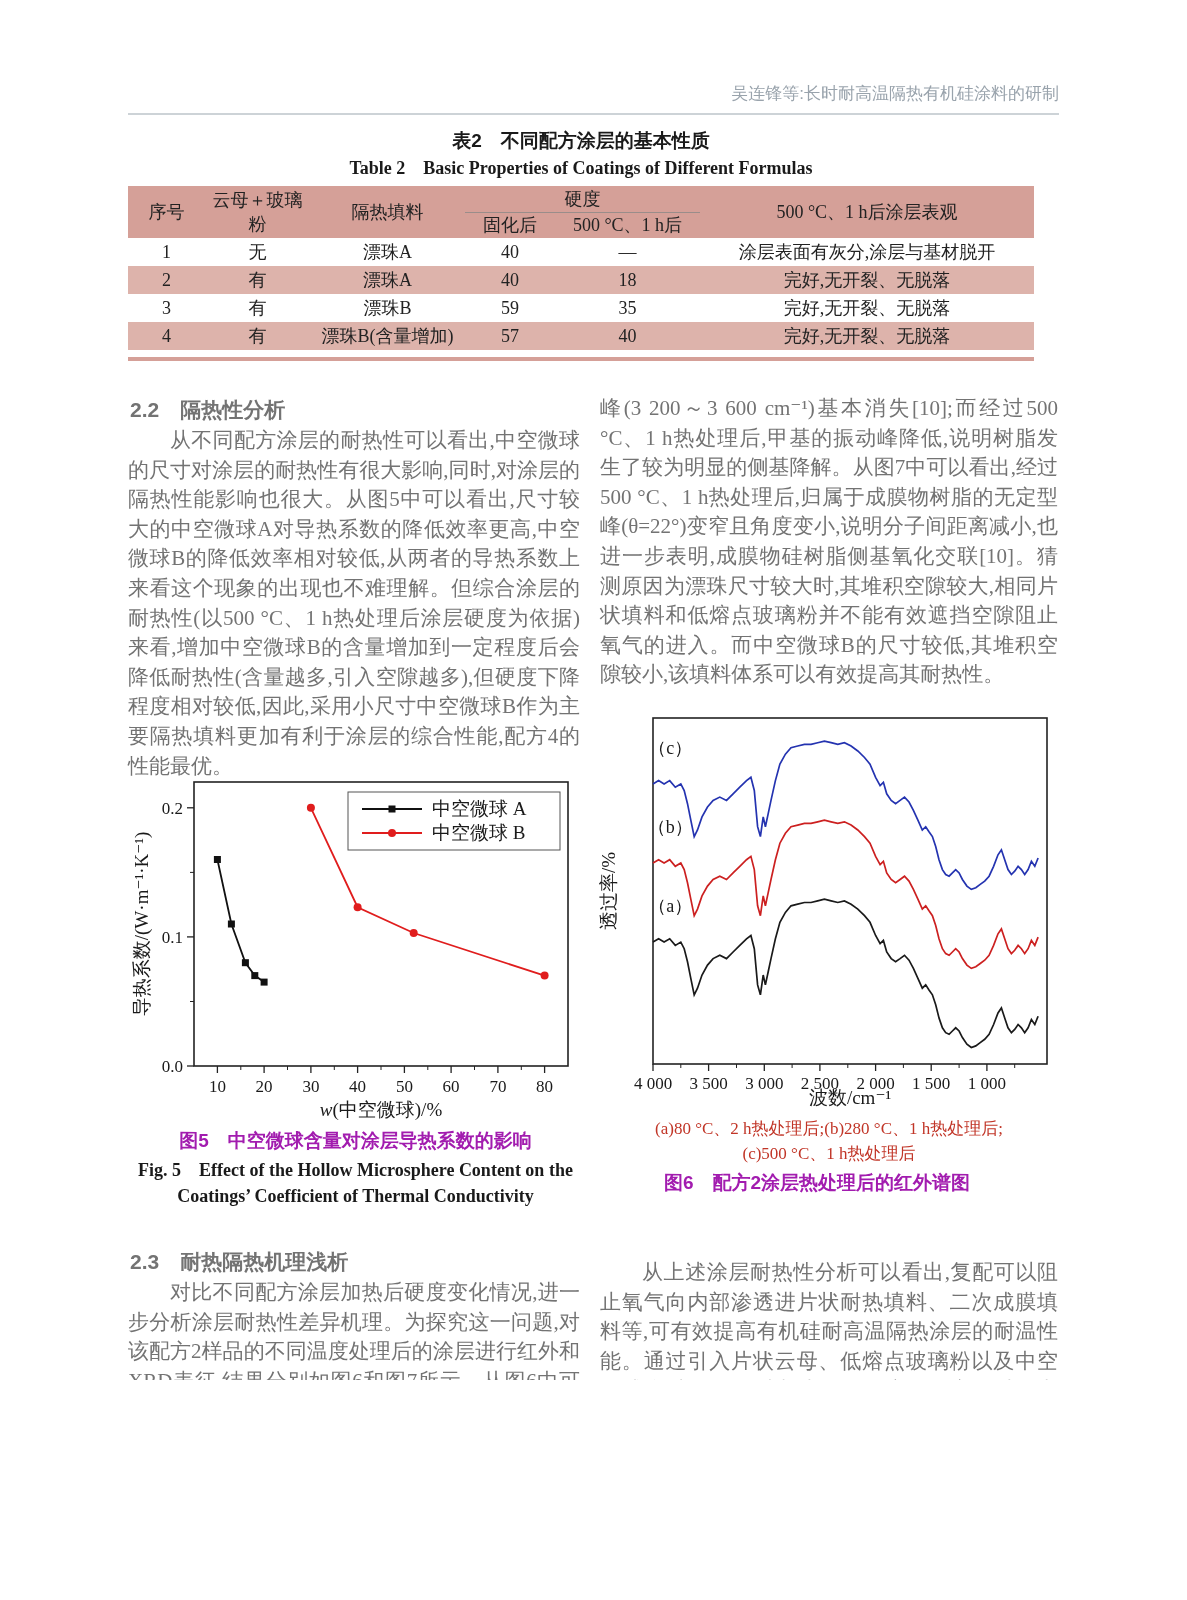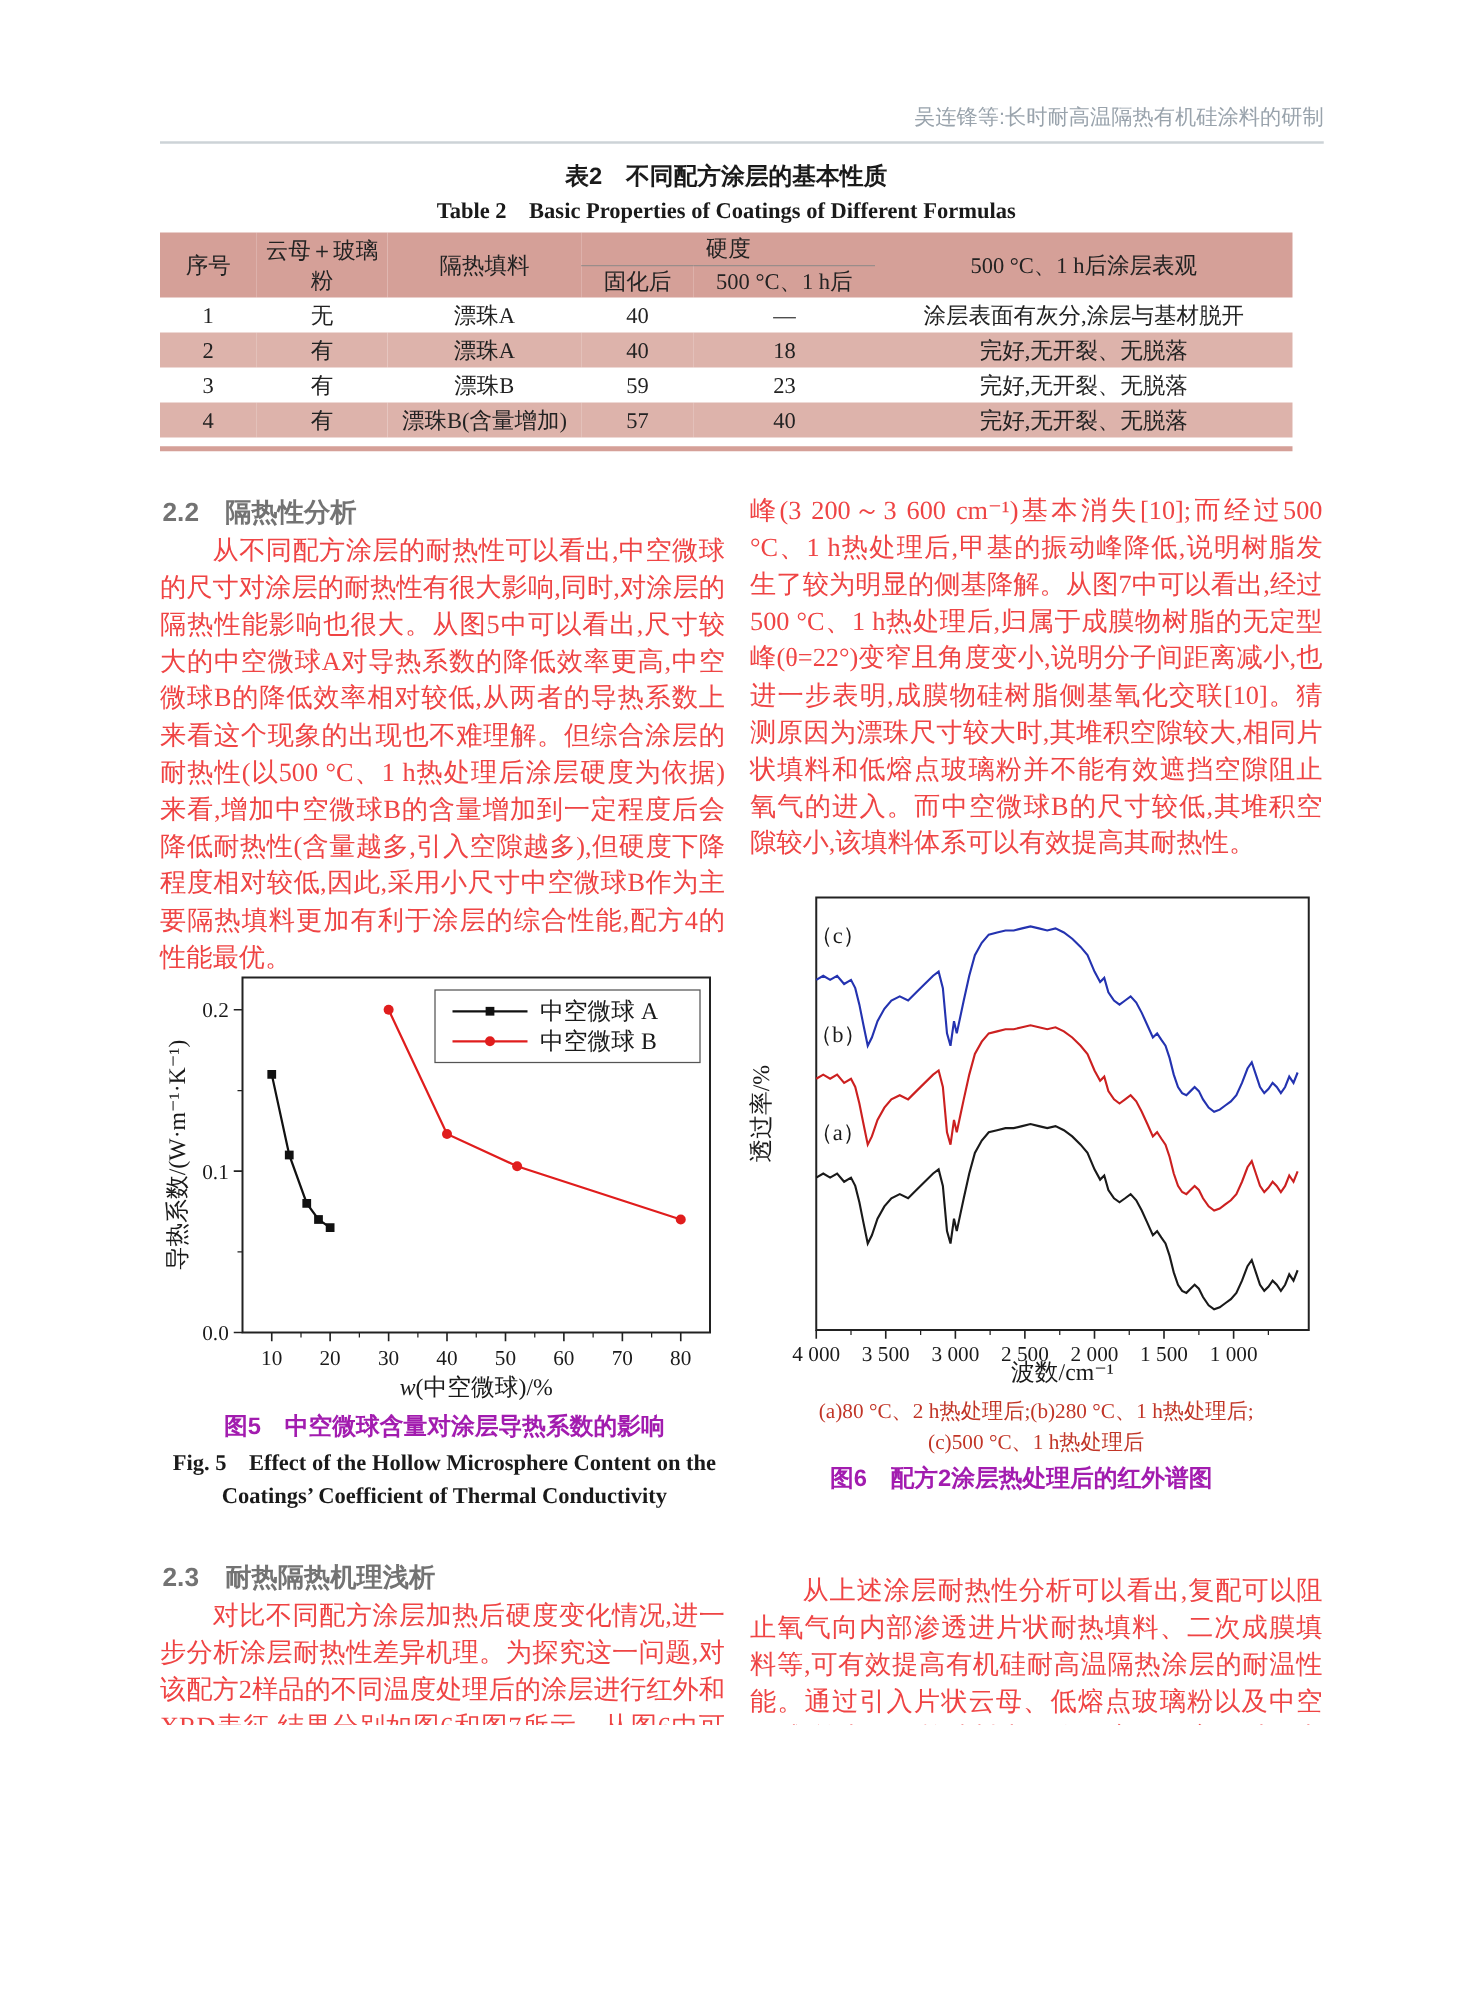--- a/index.html
+++ b/index.html
@@ -24,21 +24,21 @@
   .ptable thead tr{height:26px;}
   .ptable thead th{background:#d5a098;}
   .ptable th.hardness{border-bottom:1px solid #9a8d8a;}
   .ptable tbody tr{height:28px;}
   .ptable tbody tr.shaded td{background:#ddb3ab;}
   .table-rule{position:absolute;top:357px;left:128px;width:906px;height:4px;background:#d5a098;}
 
   
   .sec-head{position:absolute;font-family:"Liberation Sans","DejaVu Sans",sans-serif;
     font-weight:bold;font-size:21px;color:#737373;}
-  .para{position:absolute;font-size:21px;line-height:29.6px;text-align:justify;color:#ef4444;}
+  .para{position:absolute;font-size:21px;line-height:29.6px;text-align:justify;color:#737373;}
   .indent{text-indent:2em;}
 
   
   .figure{position:absolute;}
   .cap-cn{position:absolute;text-align:center;font-family:"Liberation Sans","DejaVu Sans",sans-serif;
     font-weight:bold;font-size:19px;color:#a21caf;}
   .cap-en{position:absolute;text-align:center;font-weight:bold;font-size:18px;line-height:26px;color:#1a1a1a;}
   .fig-note{position:absolute;text-align:center;font-size:17px;line-height:25px;color:#c13527;}
 
   
@@ -104,21 +104,21 @@
           <td>漂珠A</td>
           <td>40</td>
           <td>18</td>
           <td>完好,无开裂、无脱落</td>
         </tr>
         <tr>
           <td>3</td>
           <td>有</td>
           <td>漂珠B</td>
           <td>59</td>
-          <td>23</td>
+          <td>35</td>
           <td>完好,无开裂、无脱落</td>
         </tr>
         <tr class="shaded">
           <td>4</td>
           <td>有</td>
           <td>漂珠B(含量增加)</td>
           <td>57</td>
           <td>40</td>
           <td>完好,无开裂、无脱落</td>
         </tr>

